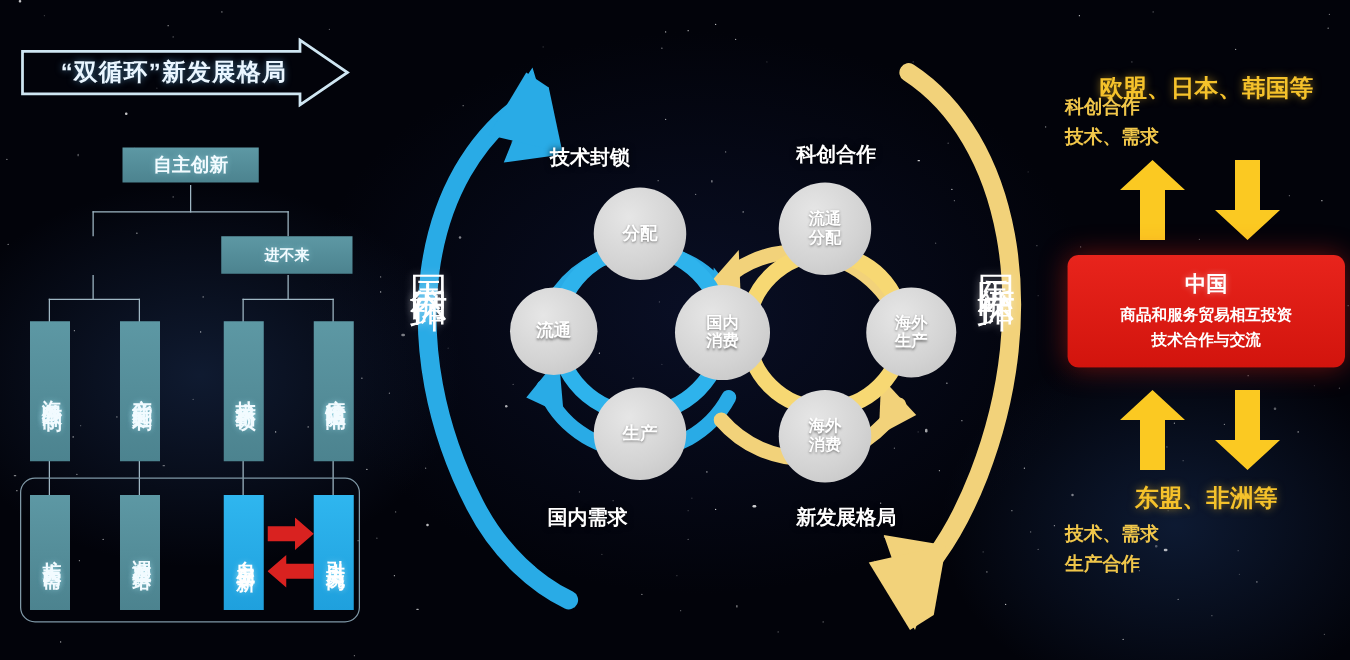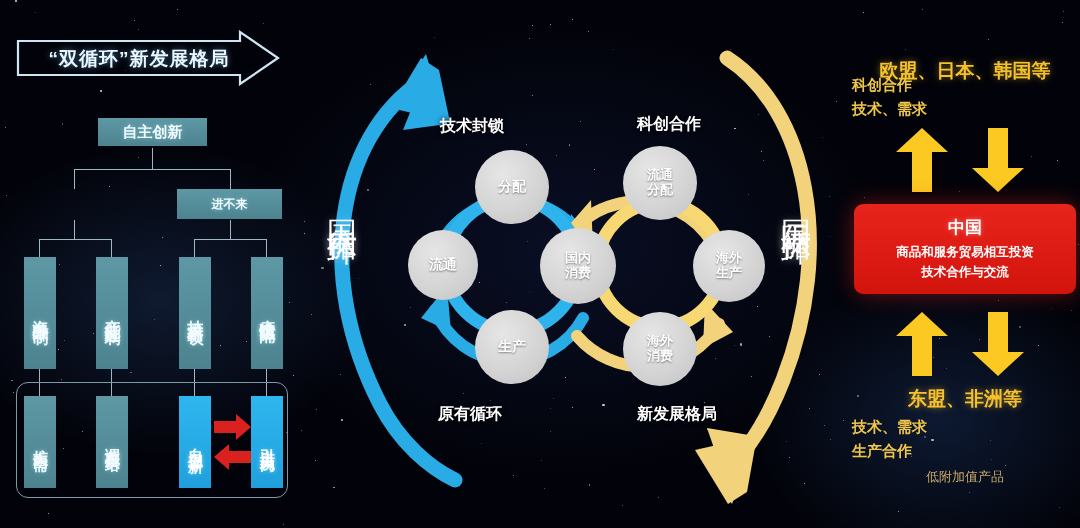--- a/index.html
+++ b/index.html
@@ -385,21 +385,21 @@
     <div class="bubble" style="left:398px;top:212px;width:72px;height:72px;font-size:13px;flex-direction:column;">
       <span>海外</span>
       <span>生产</span>
     </div>
     <div class="bubble" style="left:328px;top:294px;width:74px;height:74px;font-size:13px;flex-direction:column;">
       <span>海外</span>
       <span>消费</span>
     </div>
 
     <div class="cyc-label" style="left:145px;top:98px;">技术封锁</div>
-    <div class="cyc-label" style="left:143px;top:386px;">原有循环</div>
+    <div class="cyc-label" style="left:143px;top:386px;">国内需求</div>
     <div class="cyc-label" style="left:342px;top:96px;">科创合作</div>
     <div class="cyc-label" style="left:342px;top:386px;">新发展格局</div>
 
     <div class="side-label" style="left:26px;top:178px;">国内循环</div>
     <div class="side-label" style="left:480px;top:178px;">国际循环</div>
   </div>
 
   <div id="right">
     <div class="gold-head" style="top:34px;">欧盟、日本、韩国等</div>
     <div class="gold-sub" style="top:52px;">科创合作</div>
@@ -429,16 +429,15 @@
         </g>
         <g>
           <polygon points="96,2 96,42 80,42 106,66 132,42 116,42 116,2" fill="#fbc922"></polygon>
         </g>
       </svg>
     </div>
 
     <div class="gold-head" style="top:362px;">东盟、非洲等</div>
     <div class="gold-sub" style="top:394px;">技术、需求</div>
     <div class="gold-sub" style="top:418px;">生产合作</div>
-    <div class="dim-sub" style="top:444px;">低附加值产品</div>
   </div>
 
 </div>
 
 </body></html>

